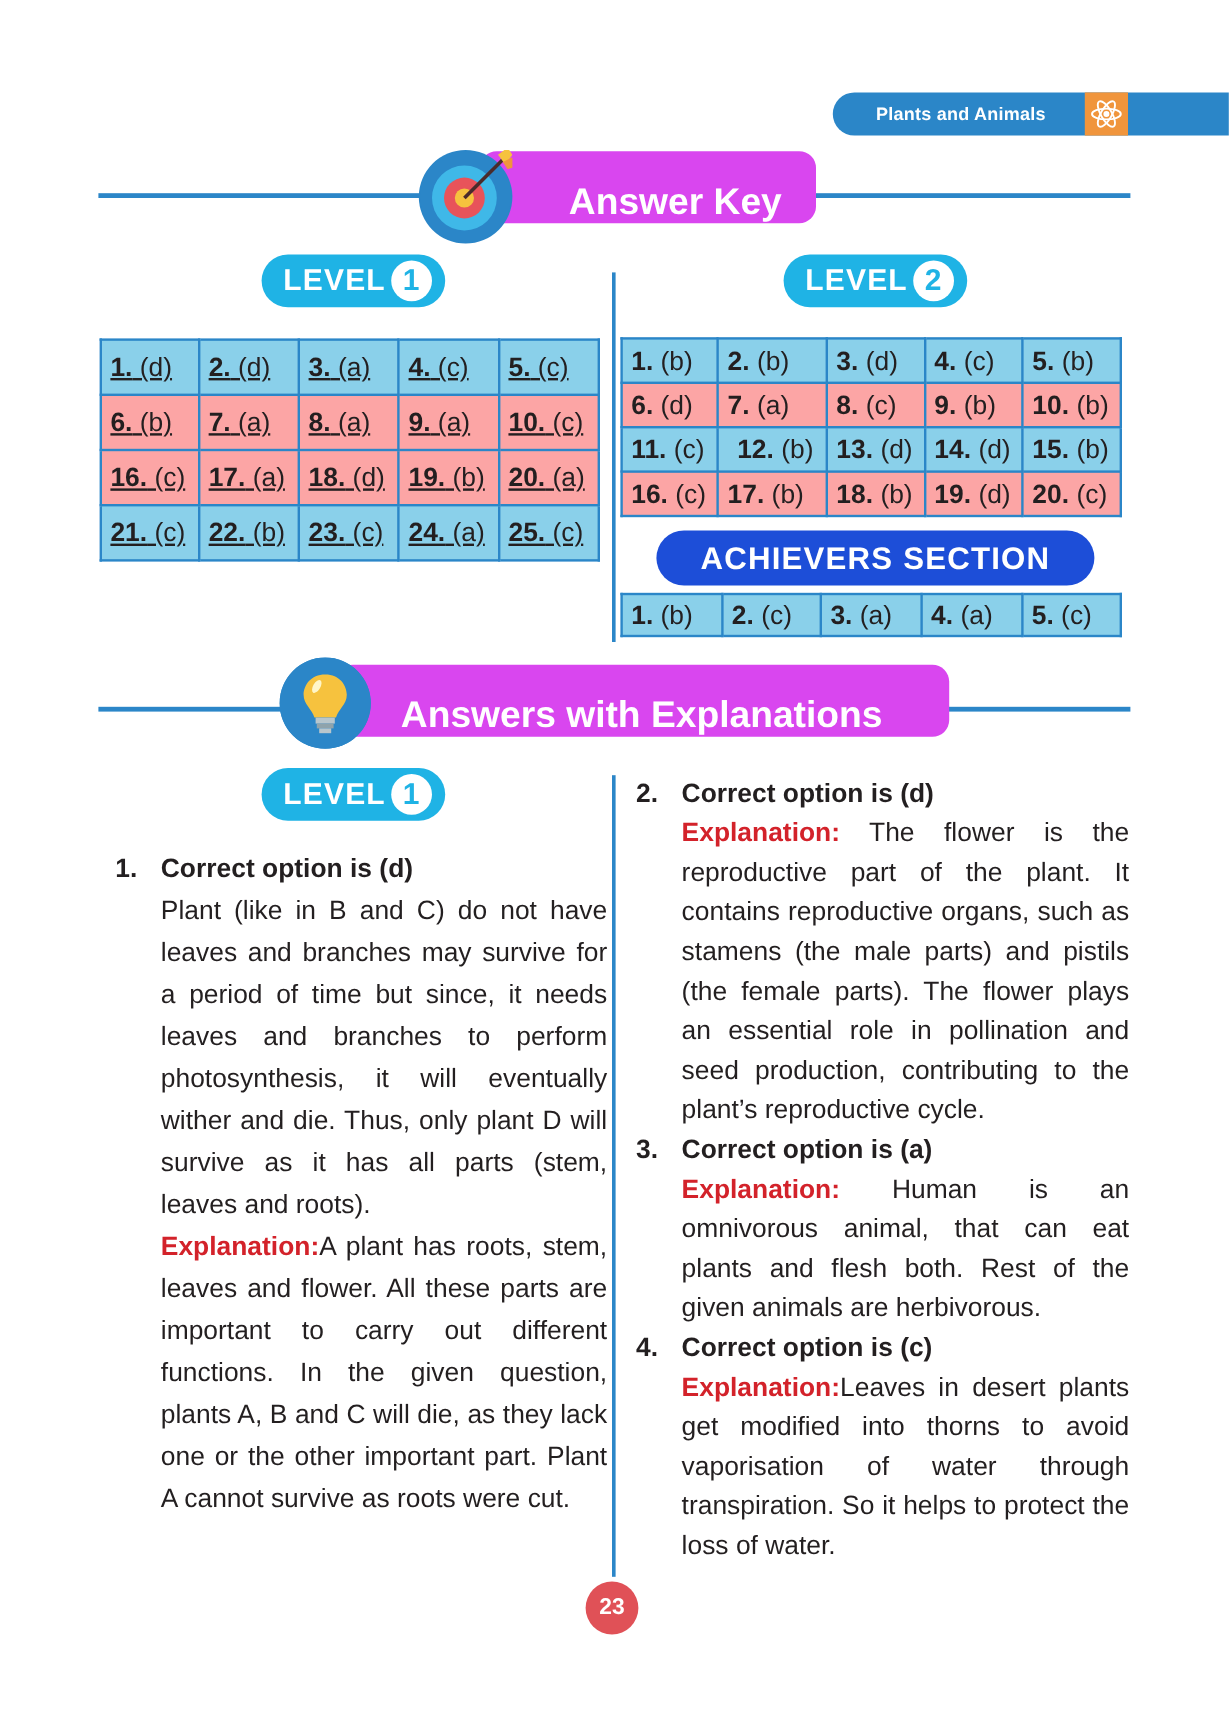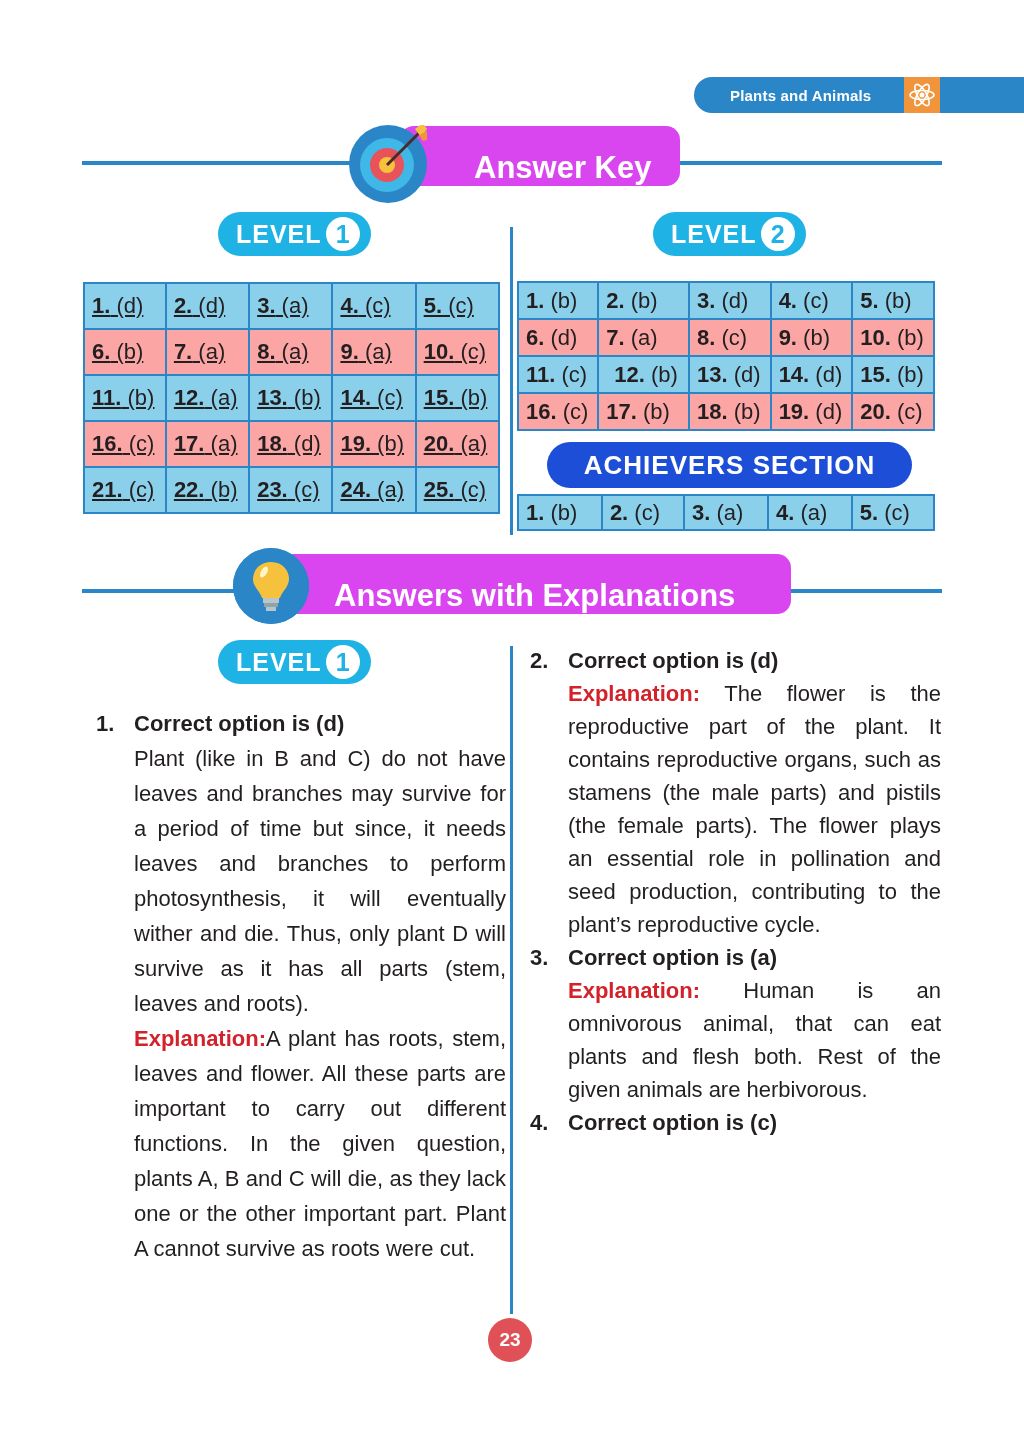--- a/index.html
+++ b/index.html
@@ -128,27 +128,20 @@
         <td style="height: 46px;"><b>4.</b><span> (c)</span></td>
         <td style="height: 46px;"><b>5.</b><span> (c)</span></td>
       </tr>
       <tr class="plain">
         <td style="height: 46px;"><b>6.</b><span> (b)</span></td>
         <td style="height: 46px;"><b>7.</b><span> (a)</span></td>
         <td style="height: 46px;"><b>8.</b><span> (a)</span></td>
         <td style="height: 46px;"><b>9.</b><span> (a)</span></td>
         <td style="height: 46px;"><b>10.</b><span> (c)</span></td>
       </tr>
-      <tr class="shade">
-        <td style="height: 46px;"><b>11.</b><span> (b)</span></td>
-        <td style="height: 46px;"><b>12.</b><span> (a)</span></td>
-        <td style="height: 46px;"><b>13.</b><span> (b)</span></td>
-        <td style="height: 46px;"><b>14.</b><span> (c)</span></td>
-        <td style="height: 46px;"><b>15.</b><span> (b)</span></td>
-      </tr>
       <tr class="plain">
         <td style="height: 46px;"><b>16.</b><span> (c)</span></td>
         <td style="height: 46px;"><b>17.</b><span> (a)</span></td>
         <td style="height: 46px;"><b>18.</b><span> (d)</span></td>
         <td style="height: 46px;"><b>19.</b><span> (b)</span></td>
         <td style="height: 46px;"><b>20.</b><span> (a)</span></td>
       </tr>
       <tr class="shade">
         <td style="height: 46px;"><b>21.</b><span> (c)</span></td>
         <td style="height: 46px;"><b>22.</b><span> (b)</span></td>
@@ -257,15 +250,18 @@
   <div class="qbody">
     <p><span class="exp-label">Explanation:</span> <span>Human is an omnivorous animal, that can eat plants and flesh both. Rest of the given animals are herbivorous.</span></p>
   </div>
 </div>
 
 <div class="qitem" style="left:530px; top:1106px; width:411px;">
   <div class="qhead">
     <span class="qnum">4.</span>
     <span>Correct option is (c)</span>
   </div>
+  <div class="qbody">
+    <p><span class="exp-label">Explanation:</span><span>Leaves in desert plants get modified into thorns to avoid vaporisation of water through transpiration. So it helps to protect the loss of water.</span></p>
+  </div>
 </div>
 
 <div class="page-num">23</div>
 
 </body></html>

